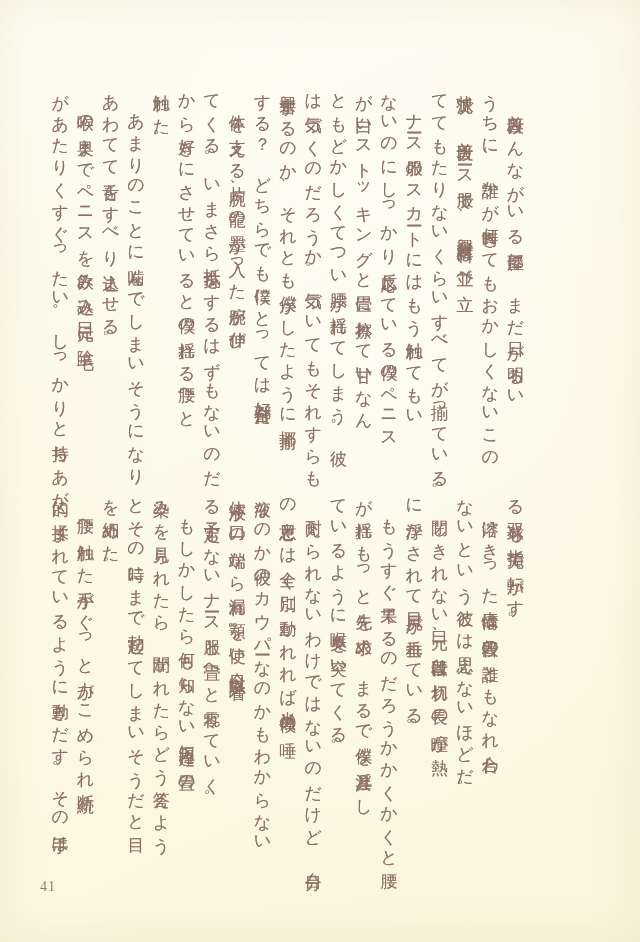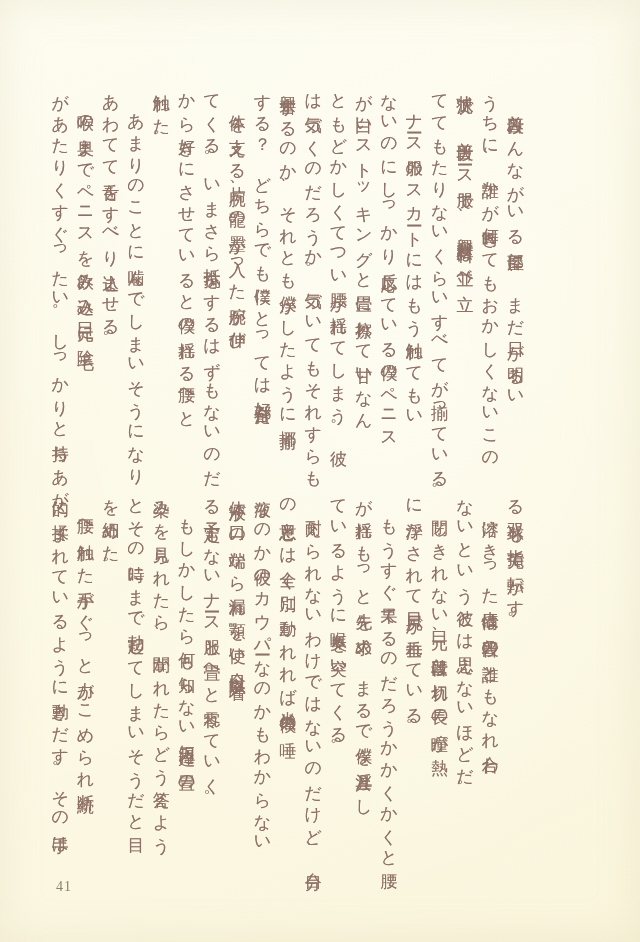--- a/index.html
+++ b/index.html
@@ -38,21 +38,20 @@
     line-height: 25.3px;
     white-space: nowrap;
   }
   .page-number {
     position: absolute;
     left: 40px;
     top: 879px;
     font-size: 14px;
     letter-spacing: 1px;
     color: #8b8172;
-    margin-left: 16px;
   }
 </style>
 </head>
 <body>
 
 <div class="page">
 
   <div class="band band-top">
     <div class="tcol">　普段みんながいる部屋に、まだ日が明るい</div>
     <div class="tcol">うちに、誰かが何時きてもおかしくないこの</div>

